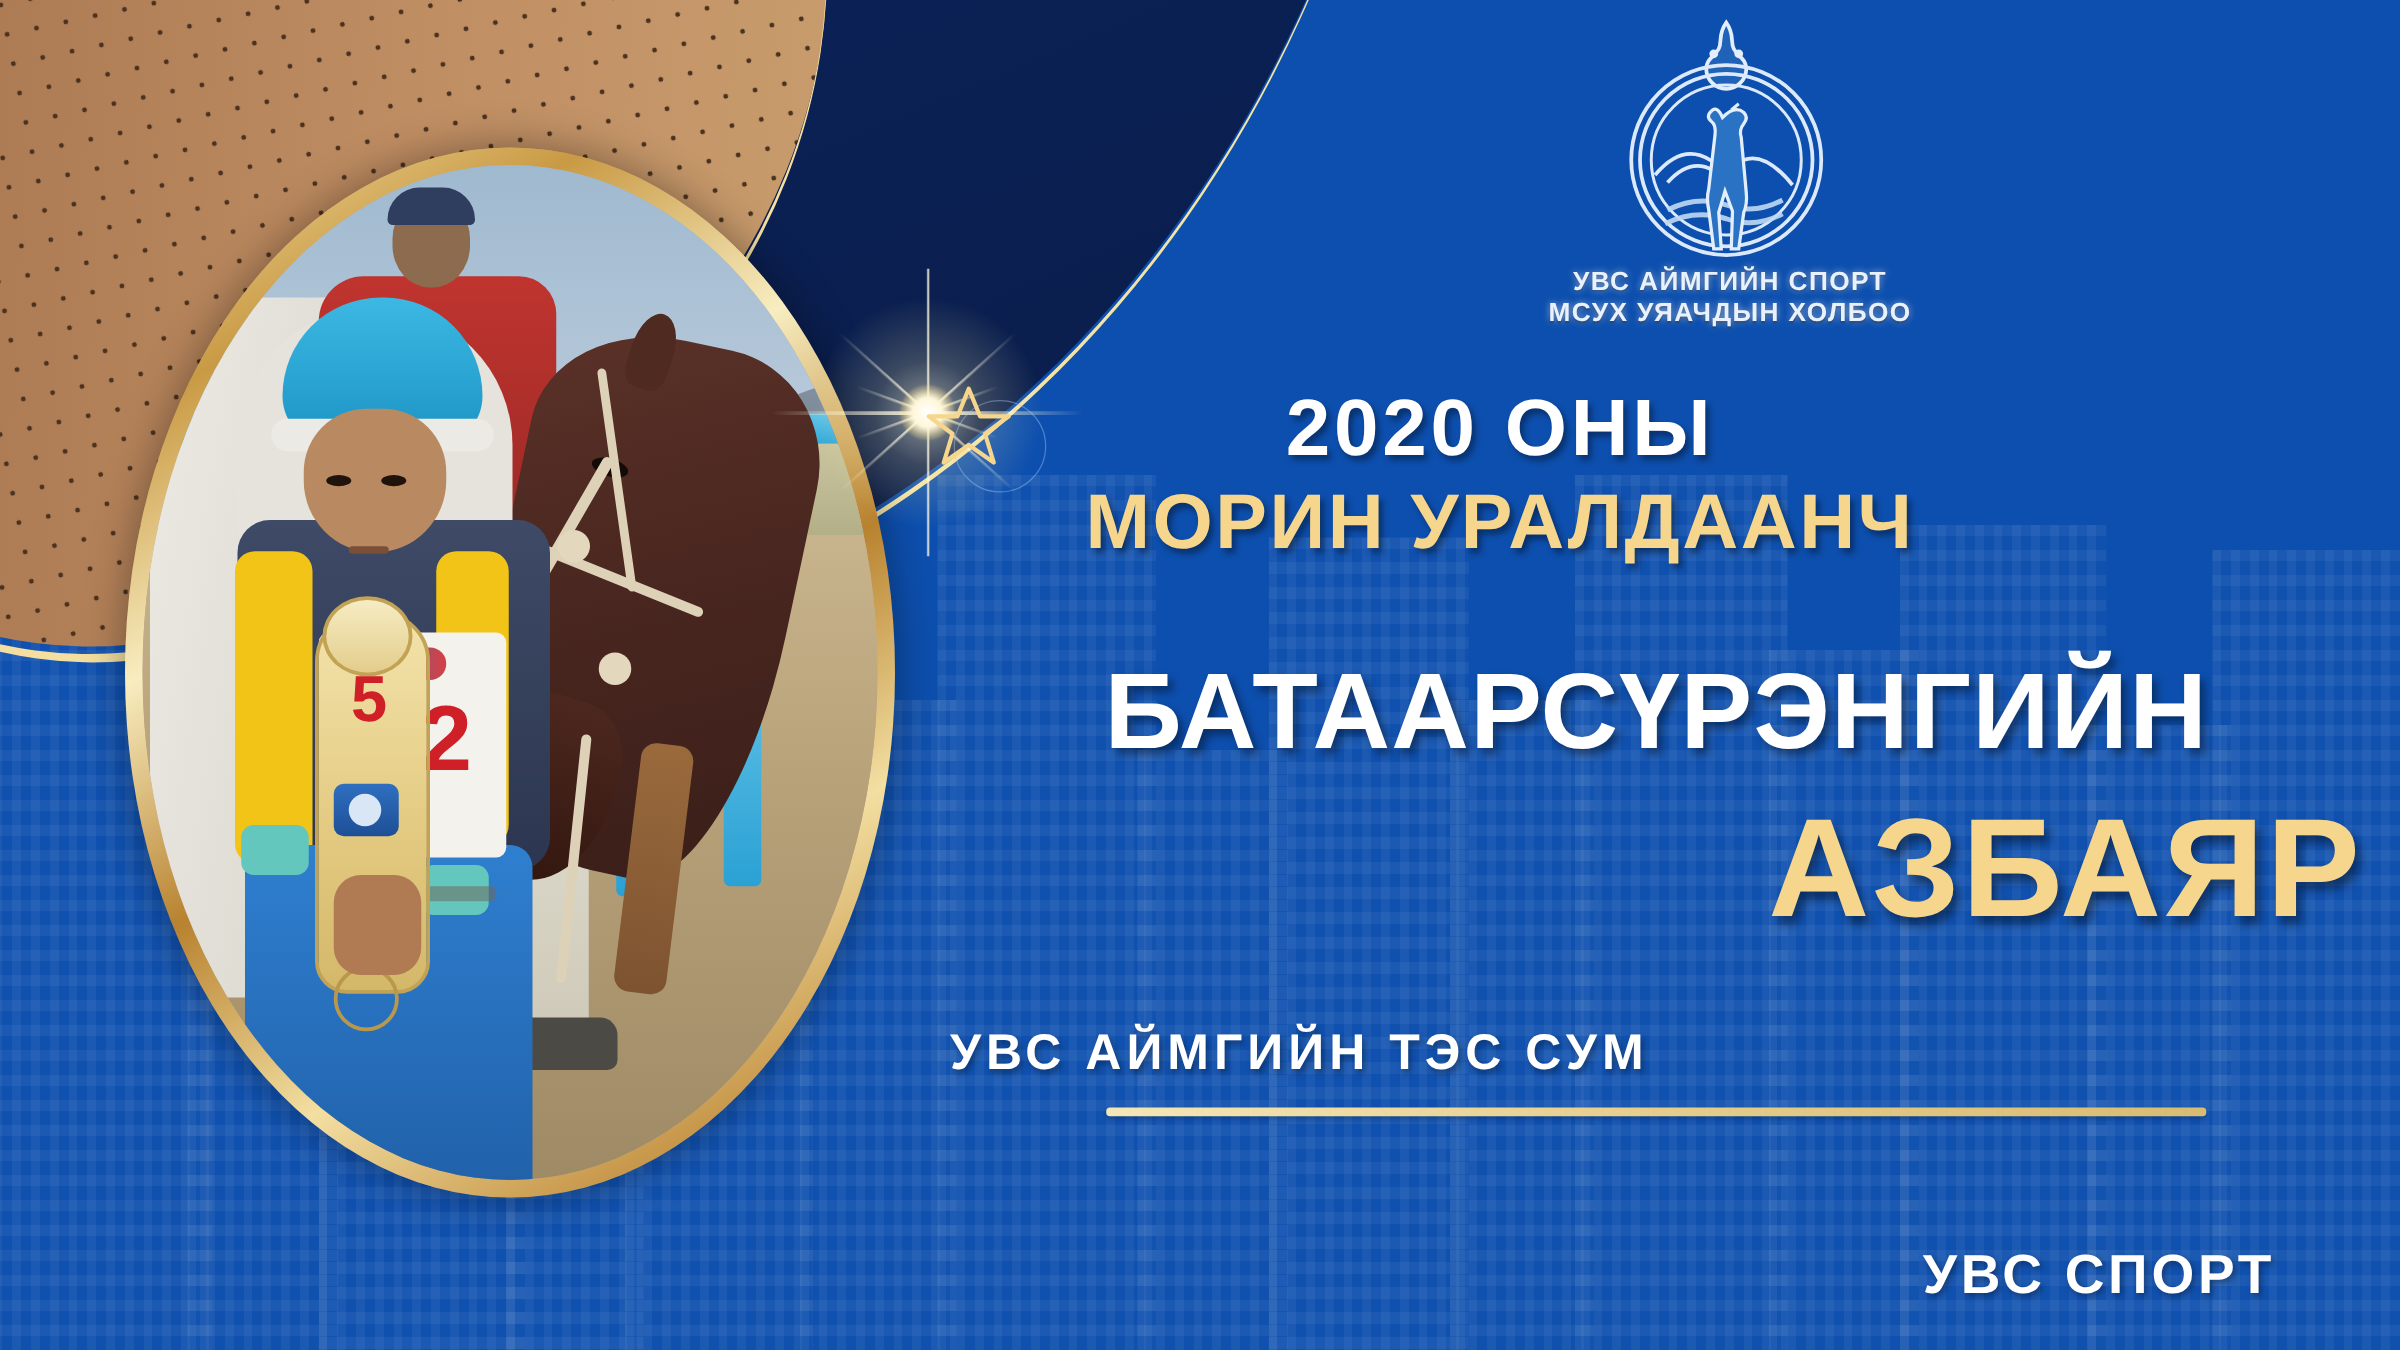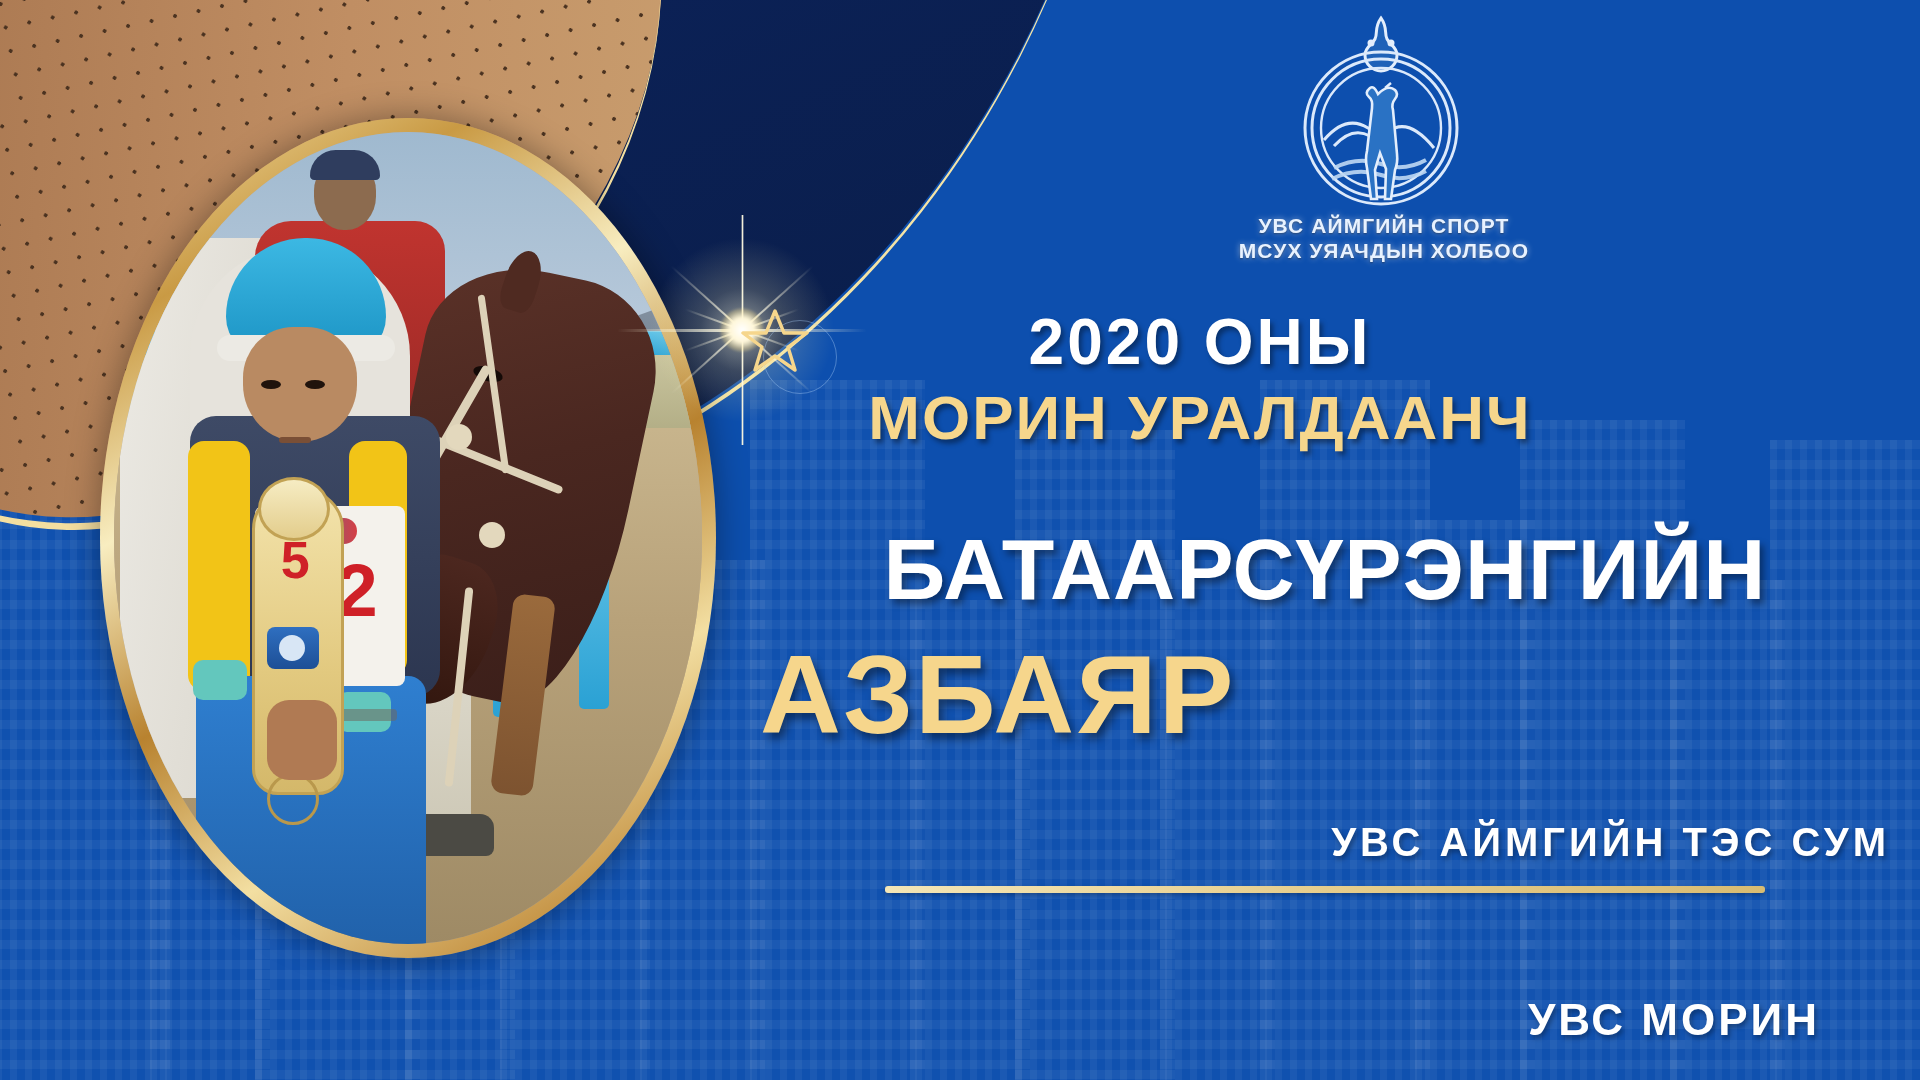--- a/index.html
+++ b/index.html
@@ -211,24 +211,24 @@
   
   .t-year{position:absolute;left:780px;top:305px;width:840px;text-align:center;
        font-size:64px;font-weight:bold;color:#ffffff;letter-spacing:3px;
        text-shadow:3px 4px 5px rgba(0,0,0,.38);}
   .t-award{position:absolute;left:780px;top:382px;width:840px;text-align:center;
        font-size:62px;font-weight:bold;color:#f6d68c;letter-spacing:2px;
        text-shadow:3px 4px 5px rgba(0,0,0,.40);}
   .t-surname{position:absolute;left:760px;top:520px;width:1130px;text-align:center;
        font-size:86px;font-weight:bold;color:#ffffff;letter-spacing:1px;
        text-shadow:4px 5px 7px rgba(0,0,0,.40);}
-  .t-name{position:absolute;left:760px;top:630px;width:1130px;text-align:left;
+  .t-name{position:absolute;left:760px;top:630px;width:1130px;text-align:right;
        font-size:112px;font-weight:bold;color:#f6d68c;letter-spacing:2px;
        text-shadow:4px 6px 8px rgba(0,0,0,.42);}
-  .t-sub{position:absolute;left:760px;top:820px;width:1130px;text-align:right;
+  .t-sub{position:absolute;left:760px;top:820px;width:1130px;text-align:left;
        font-size:40px;font-weight:bold;color:#ffffff;letter-spacing:4px;
        text-shadow:2px 3px 5px rgba(0,0,0,.35);}
   .divider{position:absolute;left:885px;top:886px;width:880px;height:7px;border-radius:3px;
        background:linear-gradient(90deg,#f4e6b6,#e6cd8c 50%,#d9bc72);
        box-shadow:0 2px 4px rgba(0,0,0,.25);}
   .t-footer{position:absolute;left:1160px;top:995px;width:660px;text-align:right;
        font-size:44px;font-weight:bold;color:#ffffff;letter-spacing:3px;
        text-shadow:2px 3px 5px rgba(0,0,0,.35);}
 </style>
 </head>
@@ -376,15 +376,15 @@
   </div>
 
   <div class="t-year">2020 ОНЫ</div>
   <div class="t-award">МОРИН УРАЛДААНЧ</div>
 
   <div class="t-surname">БАТААРСҮРЭНГИЙН</div>
   <div class="t-name">АЗБАЯР</div>
   <div class="t-sub">УВС АЙМГИЙН ТЭС СУМ</div>
   <div class="divider"></div>
 
-  <div class="t-footer">УВС МОРИН</div>
+  <div class="t-footer">УВС СПОРТ</div>
 
 </div>
 
 </body></html>

